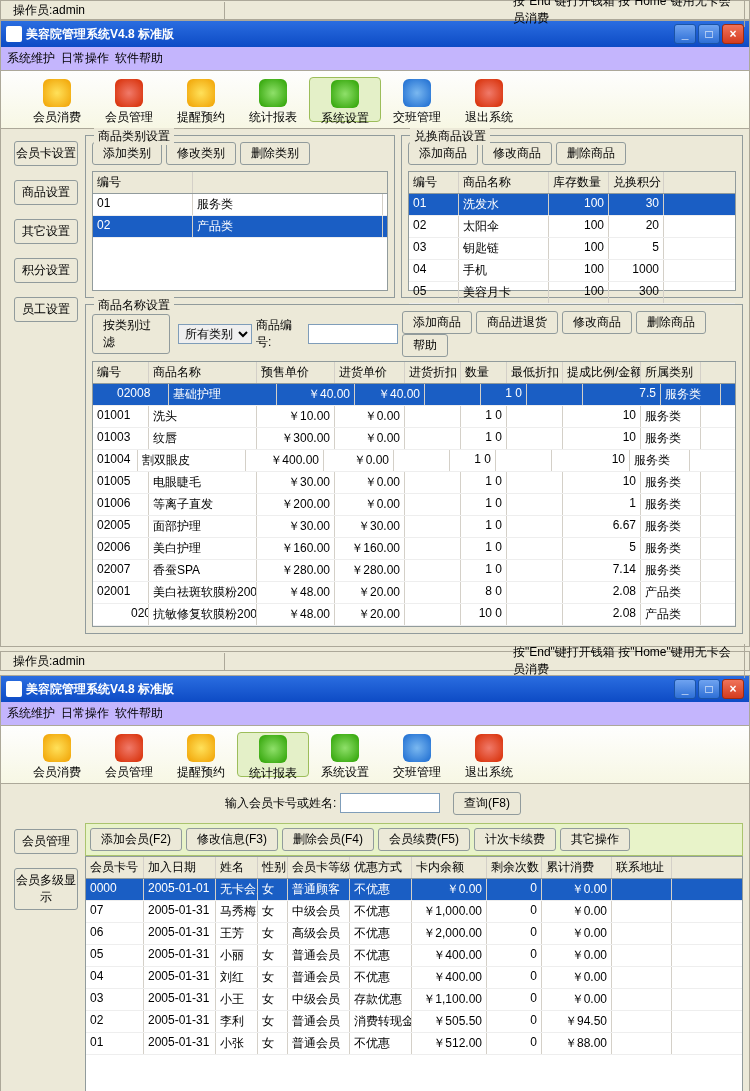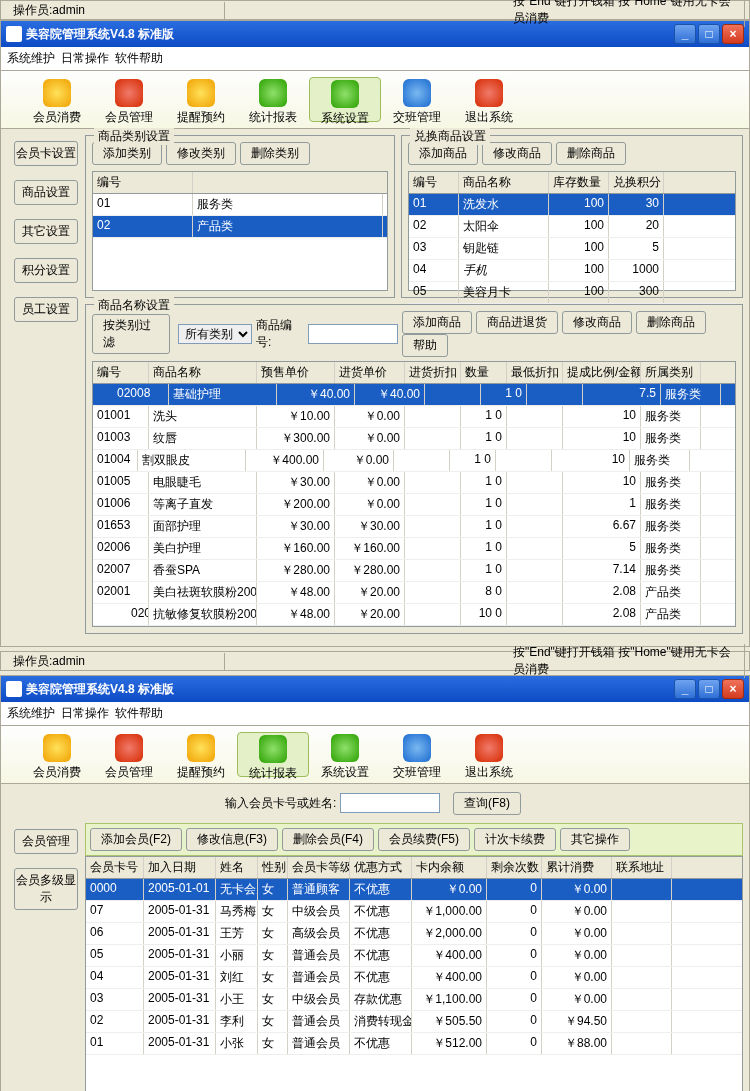--- a/index.html
+++ b/index.html
@@ -7,21 +7,21 @@
 .statusbar { display: flex; background: #ece9d8; border: 1px solid #aca899; height: 20px; align-items: center; padding: 0 4px; }
 .statusbar .cell { border-right: 1px solid #aca899; padding: 0 8px; flex: 0 0 auto; }
 .statusbar .cell.op { width: 220px; }
 .statusbar .cell.mid { width: 280px; }
 .statusbar .cell.hint { flex: 1; }
 .titlebar { background: linear-gradient(to bottom, #2a6de0, #0d4bc5); color: #fff; display: flex; align-items: center; padding: 3px 5px; height: 26px; font-weight: bold; }
 .titlebar .icon { width: 16px; height: 16px; margin-right: 4px; background: #fff; border-radius: 2px; display: inline-block; }
 .titlebar .spacer { flex: 1; }
 .winbtn { width: 22px; height: 20px; margin-left: 2px; background: linear-gradient(to bottom,#6fa3f0,#2e6fd6); border: 1px solid #1b54a6; border-radius: 3px; color: #fff; text-align: center; line-height: 18px; font-weight: bold; cursor: pointer; }
 .winbtn.close { background: linear-gradient(to bottom,#f0735a,#d43b1f); border-color: #a02b10; }
-.menubar { background: #ffffff; padding: 3px 6px; border-bottom: 1px solid #aca899; }
+.menubar { background: #c4b5fd; padding: 3px 6px; border-bottom: 1px solid #aca899; }
 .menubar span { margin-right: 6px; cursor: pointer; }
 .toolbar { background: linear-gradient(to bottom,#fefefe,#f7f7e4); display: flex; padding: 6px 20px; border-bottom: 1px solid #aca899; height: 58px; }
 .toolbtn { width: 72px; text-align: center; cursor: pointer; padding: 2px; border-radius: 4px; }
 .toolbtn.sel { background: #e4f0c8; border: 1px solid #9cbd5a; }
 .toolbtn .ticon { width: 28px; height: 28px; margin: 0 auto 2px; border-radius: 6px; }
 .ticon.i-yellow{ background: radial-gradient(#ffe15a,#f0a000); }
 .ticon.i-red{ background: radial-gradient(#f07a6a,#d62a00); }
 .ticon.i-green{ background: radial-gradient(#8fe06a,#2aa000); }
 .ticon.i-blue{ background: radial-gradient(#7ab8f0,#1a6ad0); }
 .body-area { display: flex; padding: 6px; background: #ece9d8; }
@@ -153,21 +153,21 @@
                 <div class="gcell num" style="width: 55px;">20</div>
               </div>
               <div class="grow">
                 <div class="gcell" style="width: 50px;">03</div>
                 <div class="gcell" style="width: 90px;">钥匙链</div>
                 <div class="gcell num" style="width: 60px;">100</div>
                 <div class="gcell num" style="width: 55px;">5</div>
               </div>
               <div class="grow">
                 <div class="gcell" style="width: 50px;">04</div>
-                <div class="gcell" style="width: 90px; font-style: italic;">手机</div>
+                <div class="gcell" style="width: 90px;">手机</div>
                 <div class="gcell num" style="width: 60px;">100</div>
                 <div class="gcell num" style="width: 55px;">1000</div>
               </div>
               <div class="grow">
                 <div class="gcell" style="width: 50px;">05</div>
                 <div class="gcell" style="width: 90px;">美容月卡</div>
                 <div class="gcell num" style="width: 60px;">100</div>
                 <div class="gcell num" style="width: 55px;">300</div>
               </div>
             </div>
@@ -255,21 +255,21 @@
               <div class="gcell" style="width: 108px;">等离子直发</div>
               <div class="gcell num" style="width: 78px;">￥200.00</div>
               <div class="gcell num" style="width: 70px;">￥0.00</div>
               <div class="gcell num" style="width: 56px;"></div>
               <div class="gcell num" style="width: 46px;">1 0</div>
               <div class="gcell num" style="width: 56px;"></div>
               <div class="gcell num" style="width: 78px;">1</div>
               <div class="gcell" style="width: 60px;">服务类</div>
             </div>
             <div class="grow">
-              <div class="gcell" style="width: 56px;">01653</div>
+              <div class="gcell" style="width: 56px;">02005</div>
               <div class="gcell" style="width: 108px;">面部护理</div>
               <div class="gcell num" style="width: 78px;">￥30.00</div>
               <div class="gcell num" style="width: 70px;">￥30.00</div>
               <div class="gcell num" style="width: 56px;"></div>
               <div class="gcell num" style="width: 46px;">1 0</div>
               <div class="gcell num" style="width: 56px;"></div>
               <div class="gcell num" style="width: 78px;">6.67</div>
               <div class="gcell" style="width: 60px;">服务类</div>
             </div>
             <div class="grow">

